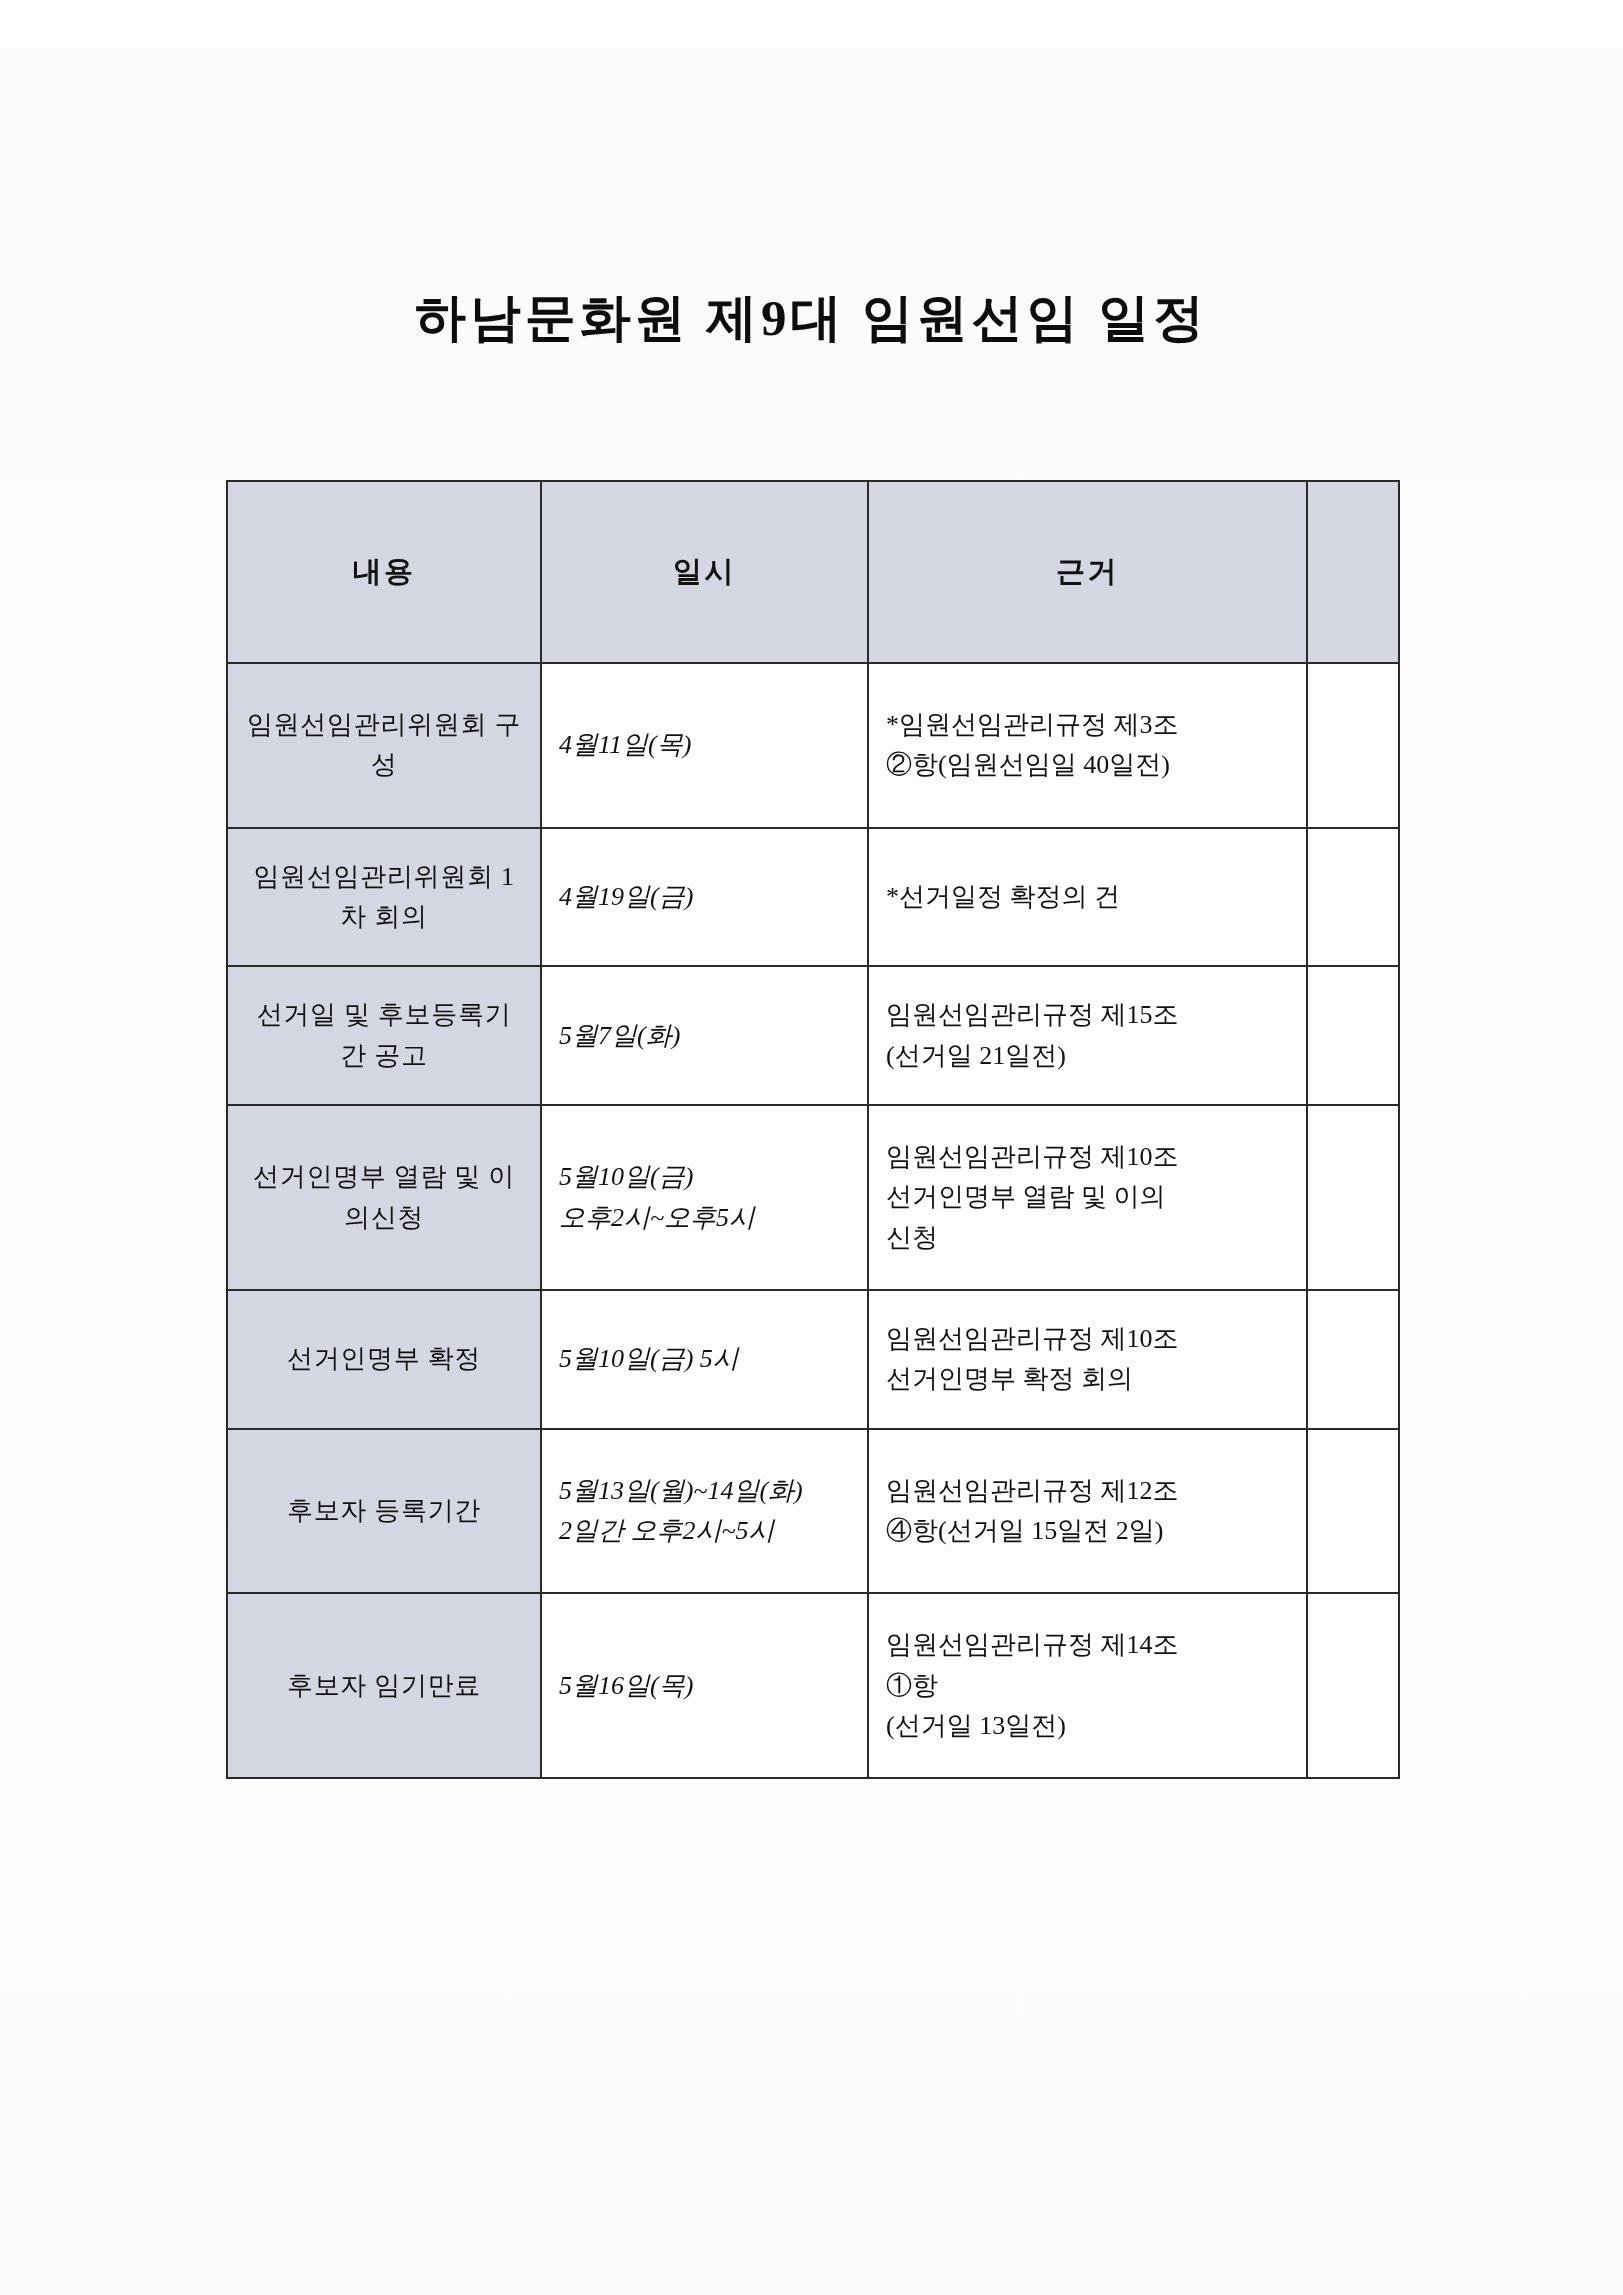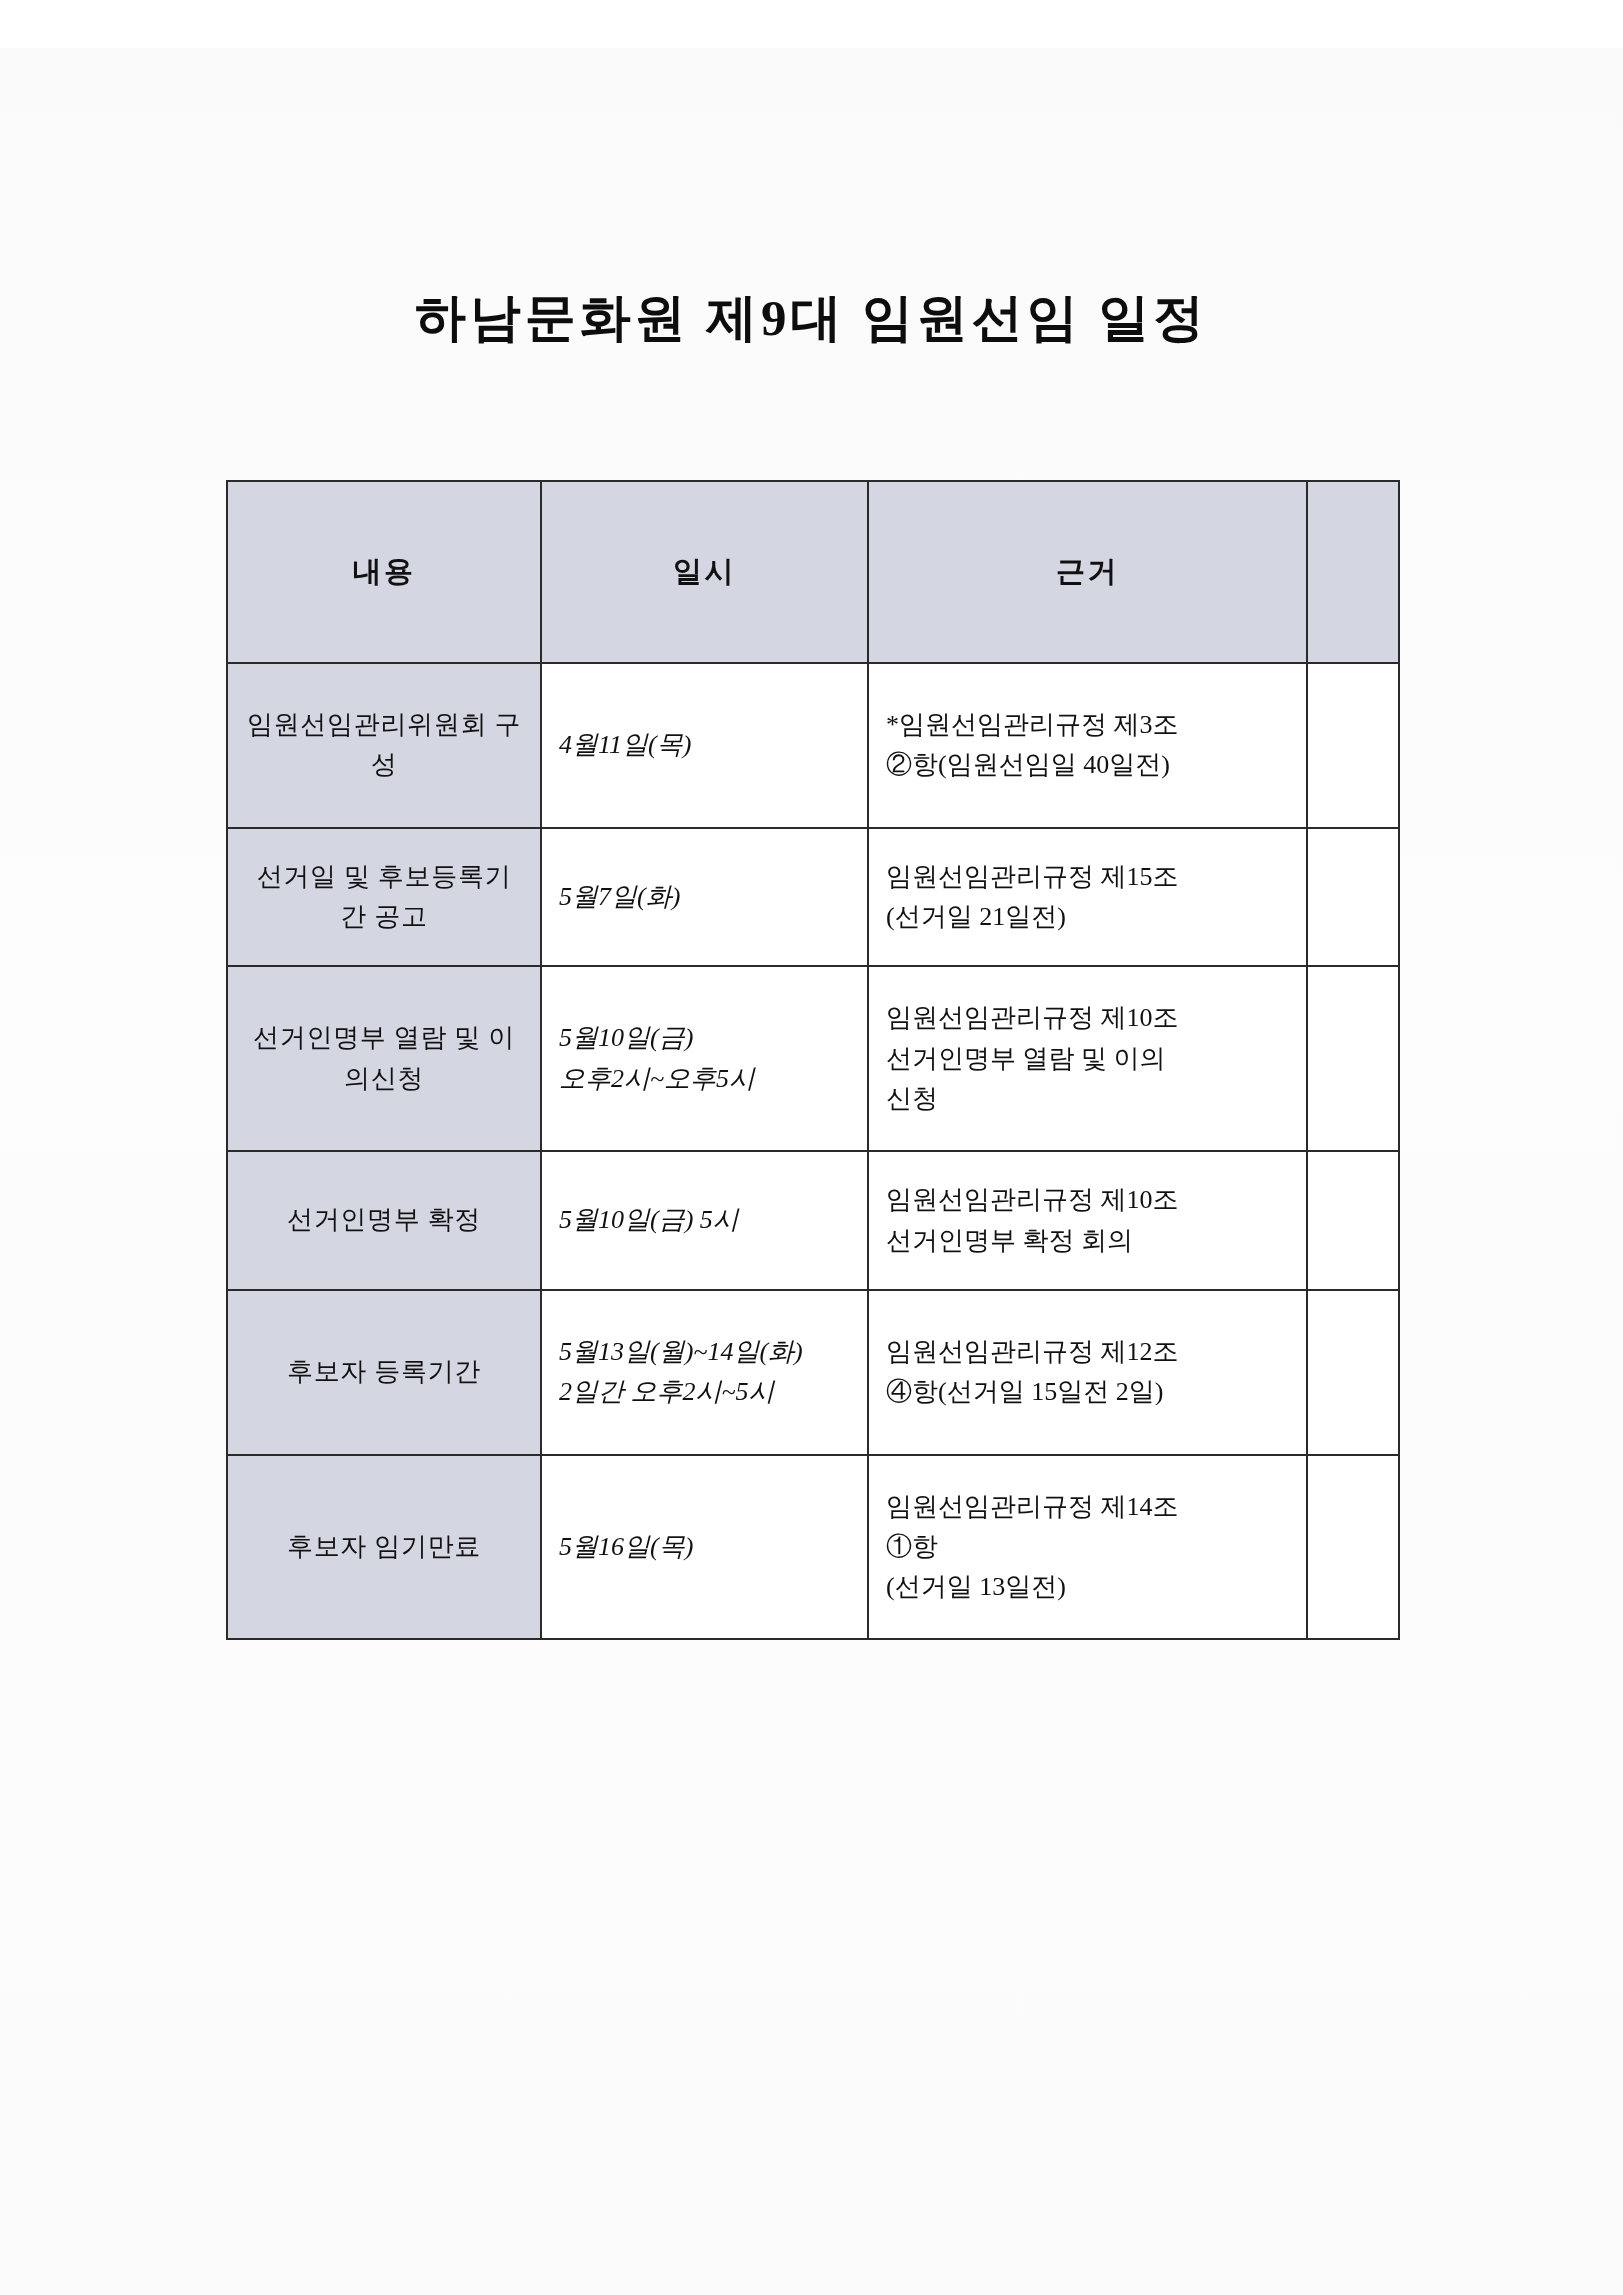--- a/index.html
+++ b/index.html
@@ -127,20 +127,26 @@
       </thead>
       <tbody>
         <tr class="r-tall">
           <td class="col-content">임원선임관리위원회 구성</td>
           <td class="col-date">4월11일(목)</td>
           <td class="col-basis">*임원선임관리규정   제3조
 ②항(임원선임일 40일전)</td>
           <td class="col-note"></td>
         </tr>
         <tr class="r-mid">
+          <td class="col-content">임원선임관리위원회 1차 회의</td>
+          <td class="col-date">4월19일(금)</td>
+          <td class="col-basis">*선거일정 확정의 건</td>
+          <td class="col-note"></td>
+        </tr>
+        <tr class="r-mid">
           <td class="col-content">선거일 및
 후보등록기간 공고</td>
           <td class="col-date">5월7일(화)</td>
           <td class="col-basis">임원선임관리규정 제15조
 (선거일 21일전)</td>
           <td class="col-note"></td>
         </tr>
         <tr class="r-xtall">
           <td class="col-content">선거인명부    열람
 및 이의신청</td>

